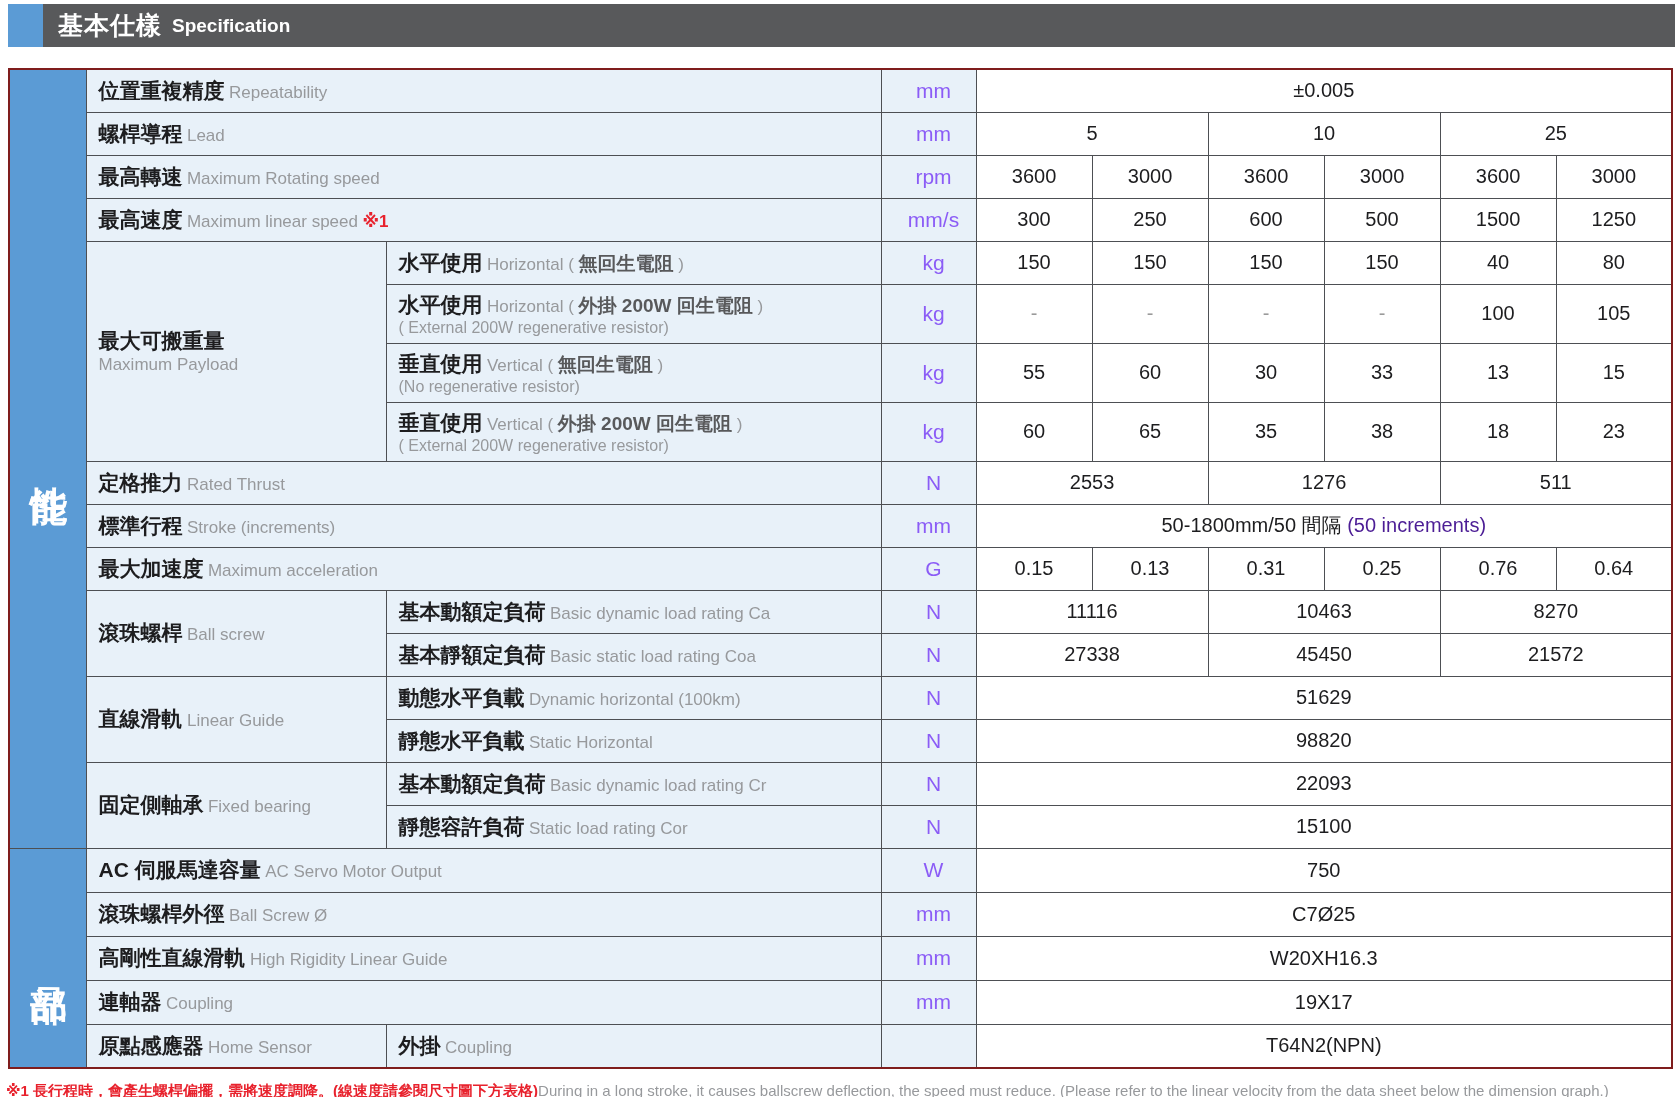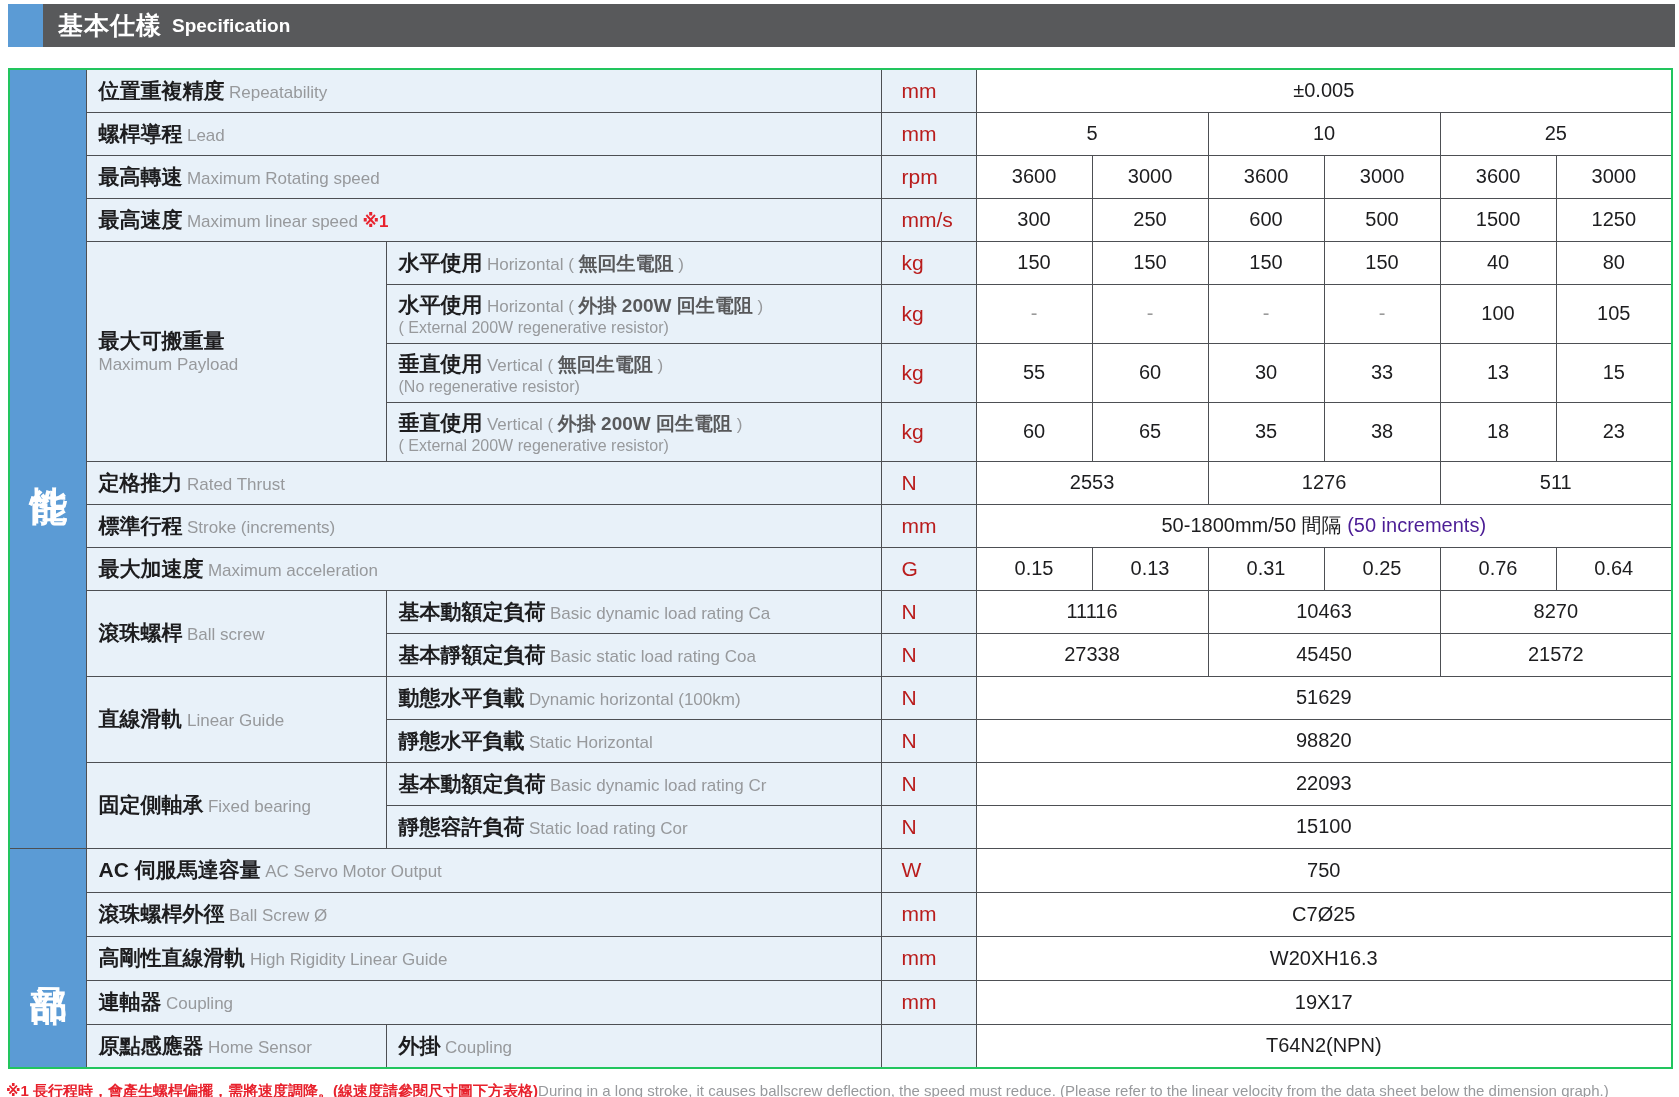--- a/index.html
+++ b/index.html
@@ -11,42 +11,42 @@
   
   .title-bar{display:flex;align-items:stretch;height:43px;margin:4px 4px 0 8px;}
   .title-accent{width:35px;background:#5B9BD5;}
   .title-main{flex:1;background:#58595B;display:flex;align-items:center;padding-left:15px;gap:10px;}
   .title-zh{color:#fff;font-weight:bold;font-size:25px;letter-spacing:1px;}
   .title-en{color:#fff;font-weight:bold;font-size:19px;}
   
   table.spec{
     border-collapse:collapse;table-layout:fixed;
     margin:21px 0 12px 8px;width:1663px;
-    border:2px solid #22c55e;
+    border:2px solid #7f1d1d;
   }
   td{border:1px solid #4D4F53;box-sizing:border-box;overflow:hidden;}
   tr.r43{height:43px;}
   tr.r59{height:59px;}
   tr.r44{height:44px;}
   
   td.side{
     background:#5B9BD5;color:#ffffff;text-align:center;vertical-align:middle;
     font-weight:bold;font-size:37px;line-height:1.05;
     writing-mode:vertical-rl;text-orientation:upright;letter-spacing:2px;
   }
   
   td.label,td.sub{background:#E8F1F9;text-align:left;vertical-align:middle;padding:2px 6px 2px 12px;}
   .zh{font-weight:bold;color:#1D1D1F;font-size:21px;}
   .en{color:#97999C;font-size:17px;}
   .zh-in{color:#58595B;font-size:19px;font-weight:bold;}
   .line2{color:#97999C;font-size:16px;line-height:1.05;margin-top:1px;}
   .note{color:#E8222D;font-weight:bold;font-size:17px;}
   
-  td.unit{background:#E8F1F9;text-align:left;vertical-align:middle;
-          padding-right:10px;color:#b91c1c;font-size:21px;padding-left:20px;}
+  td.unit{background:#E8F1F9;text-align:center;vertical-align:middle;
+          padding-right:10px;color:#8b5cf6;font-size:21px;padding-left:20px;}
   
   td.val{background:#ffffff;text-align:center;vertical-align:middle;
          color:#1D1D1F;font-size:20px;}
   td.val .sub-gray{color:#4c1d95;font-size:20px;}
   td.val.dash{color:#9A9A9A;}
   
   .footnote{margin:13px 0 0 6px;font-size:15px;line-height:1.2;}
   .fn-red{color:#E8222D;font-weight:bold;}
   .fn-gray{color:#97999C;}
 </style>

